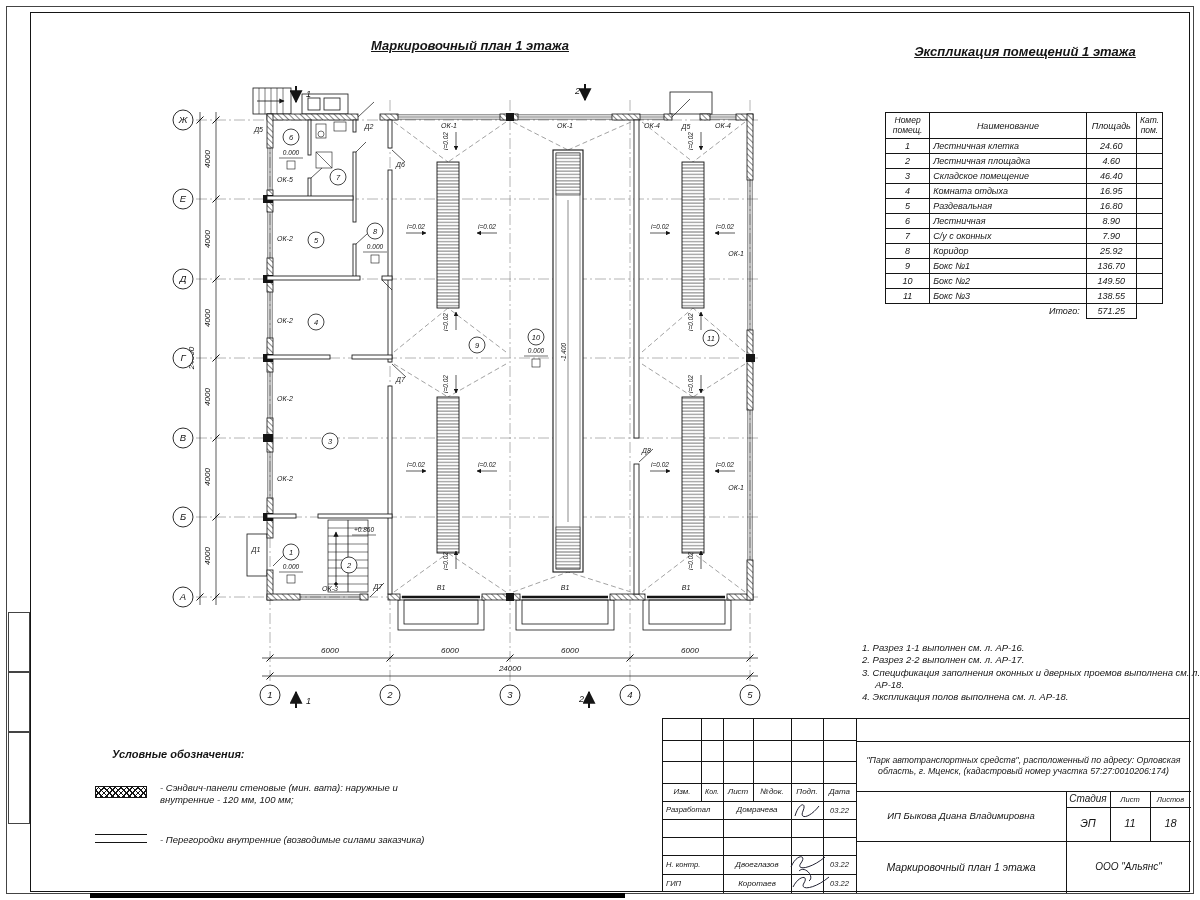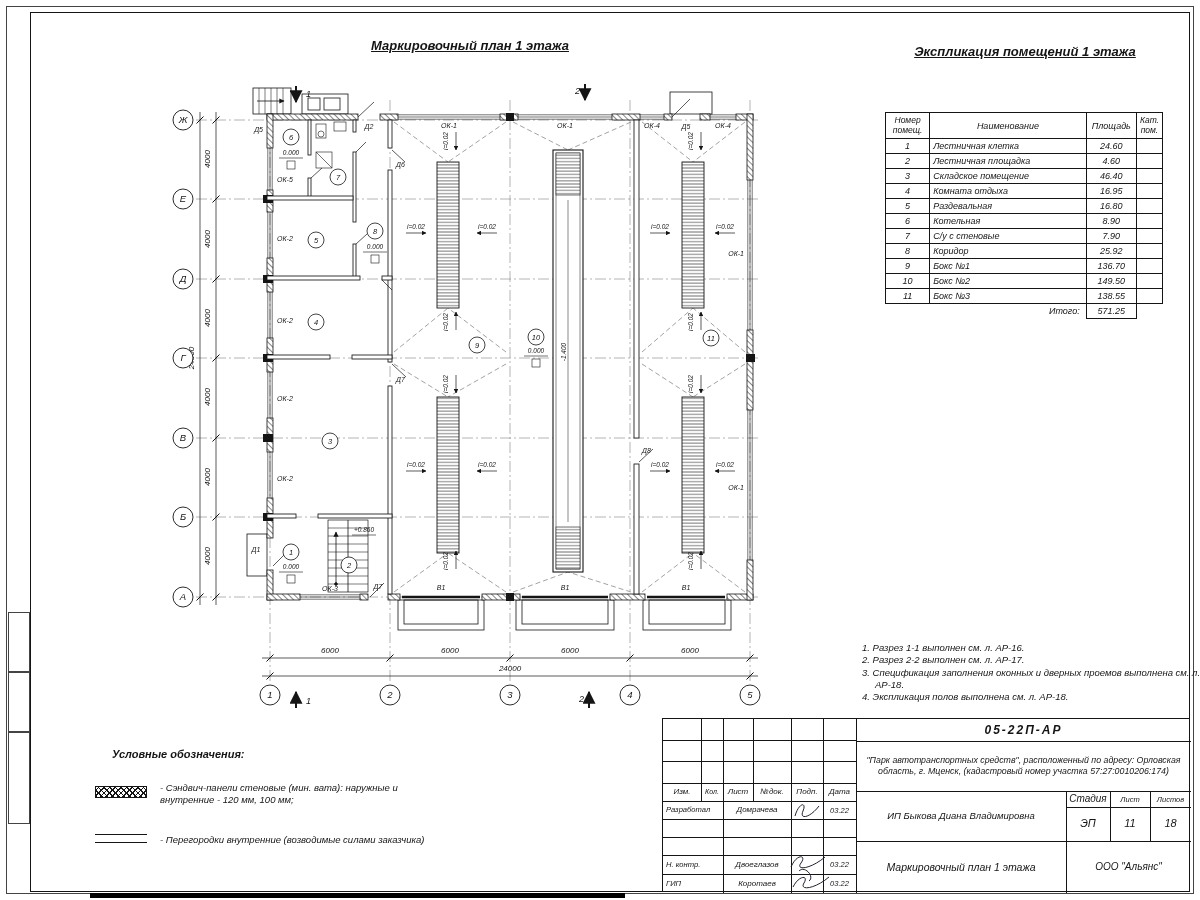--- a/index.html
+++ b/index.html
@@ -438,27 +438,27 @@
           <td class="c-cat"></td>
         </tr>
     <tr>
           <td class="c-num">5</td>
           <td class="c-name">Раздевальная</td>
           <td class="c-area">16.80</td>
           <td class="c-cat"></td>
         </tr>
     <tr>
           <td class="c-num">6</td>
-          <td class="c-name">Котельная</td>
+          <td class="c-name">Лестничная</td>
           <td class="c-area">8.90</td>
           <td class="c-cat"></td>
         </tr>
     <tr>
           <td class="c-num">7</td>
-          <td class="c-name">С/у с стеновые</td>
+          <td class="c-name">С/у с оконных</td>
           <td class="c-area">7.90</td>
           <td class="c-cat"></td>
         </tr>
     <tr>
           <td class="c-num">8</td>
           <td class="c-name">Коридор</td>
           <td class="c-area">25.92</td>
           <td class="c-cat"></td>
         </tr>
     <tr>
@@ -542,21 +542,20 @@
     <div class="tbc" style="left:160px;top:155px;width:33px;height:19px;font-size:7.5px">03.22</div>
 
     <svg style="position:absolute;left:128px;top:80px;width:32px;height:22px" viewBox="0 0 32 22">
       <path d="M4 17 C8 3 16 3 12 12 S19 19 28 7" stroke="#223" stroke-width="1" fill="none"></path>
     </svg>
     <svg style="position:absolute;left:122px;top:132px;width:70px;height:42px" viewBox="0 0 70 42">
       <path d="M6 16 C12 2 22 4 16 12 S26 18 40 6 M14 20 C20 14 30 26 24 30" stroke="#223" stroke-width="1" fill="none"></path>
       <path d="M8 36 C14 24 24 24 19 32 S30 38 44 26" stroke="#223" stroke-width="1" fill="none"></path>
     </svg>
 
-    <div class="tbc docnum" style="left:193px;top:0;width:335px;height:22px">05-22П-АР</div>
     <div class="tbc project" style="left:193px;top:22px;width:335px;height:50px">"Парк автотранспортных средств",  расположенный по адресу: Орловская область, г. Мценск, (кадастровый номер участка 57:27:0010206:174)</div>
     <div class="tbc client" style="left:193px;top:72px;width:210px;height:50px">ИП Быкова Диана Владимировна</div>
     <div class="tbc" style="left:403px;top:72px;width:44px;height:16px;font-size:10px">Стадия</div>
     <div class="tbc" style="left:447px;top:72px;width:40px;height:16px;font-size:7.5px">Лист</div>
     <div class="tbc" style="left:487px;top:72px;width:41px;height:16px;font-size:7.5px">Листов</div>
     <div class="tbc stageval" style="left:403px;top:88px;width:44px;height:34px">ЭП</div>
     <div class="tbc stageval" style="left:447px;top:88px;width:40px;height:34px">11</div>
     <div class="tbc stageval" style="left:487px;top:88px;width:41px;height:34px">18</div>
     <div class="tbc sheettitle" style="left:193px;top:122px;width:210px;height:52px">Маркировочный план 1 этажа</div>
     <div class="tbc company" style="left:403px;top:122px;width:125px;height:52px">ООО "Альянс"</div>

